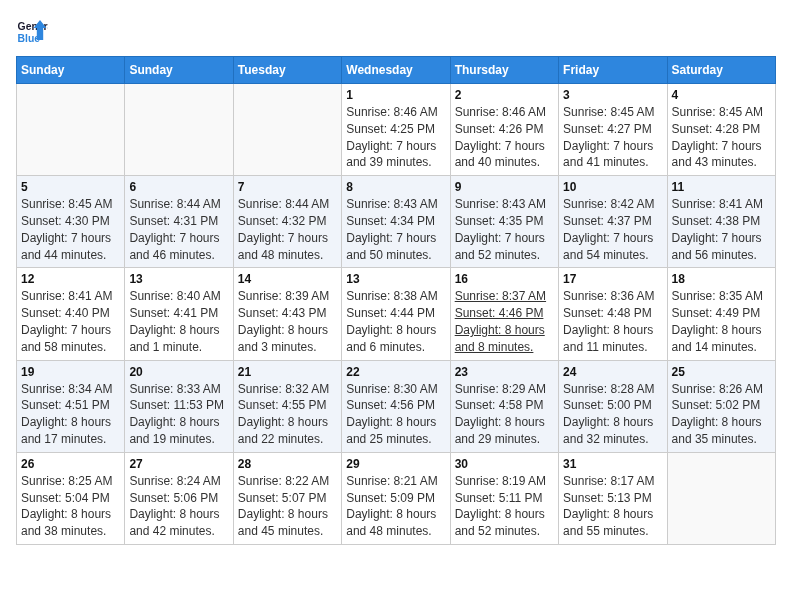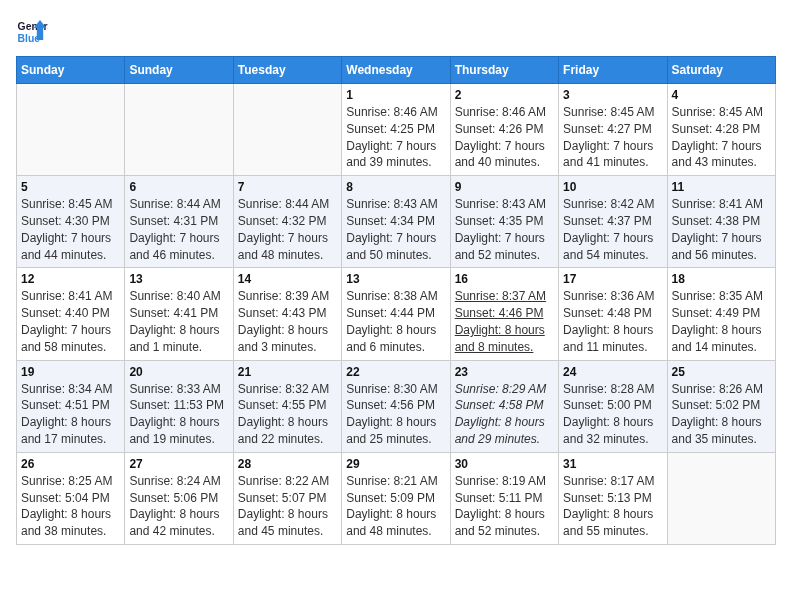--- a/index.html
+++ b/index.html
@@ -266,21 +266,21 @@
         </td>
         <td>
           <div class="day-number">22</div>
           <div class="day-info" style="white-space: pre-line;">Sunrise: 8:30 AM
 Sunset: 4:56 PM
 Daylight: 8 hours
 and 25 minutes.</div>
         </td>
         <td>
           <div class="day-number">23</div>
-          <div class="day-info" style="white-space: pre-line; font-style: italic;">Sunrise: 8:29 AM
+          <div class="day-info" style="white-space: pre-line;">Sunrise: 8:29 AM
 Sunset: 4:58 PM
 Daylight: 8 hours
 and 29 minutes.</div>
         </td>
         <td>
           <div class="day-number">24</div>
           <div class="day-info" style="white-space: pre-line;">Sunrise: 8:28 AM
 Sunset: 5:00 PM
 Daylight: 8 hours
 and 32 minutes.</div>

